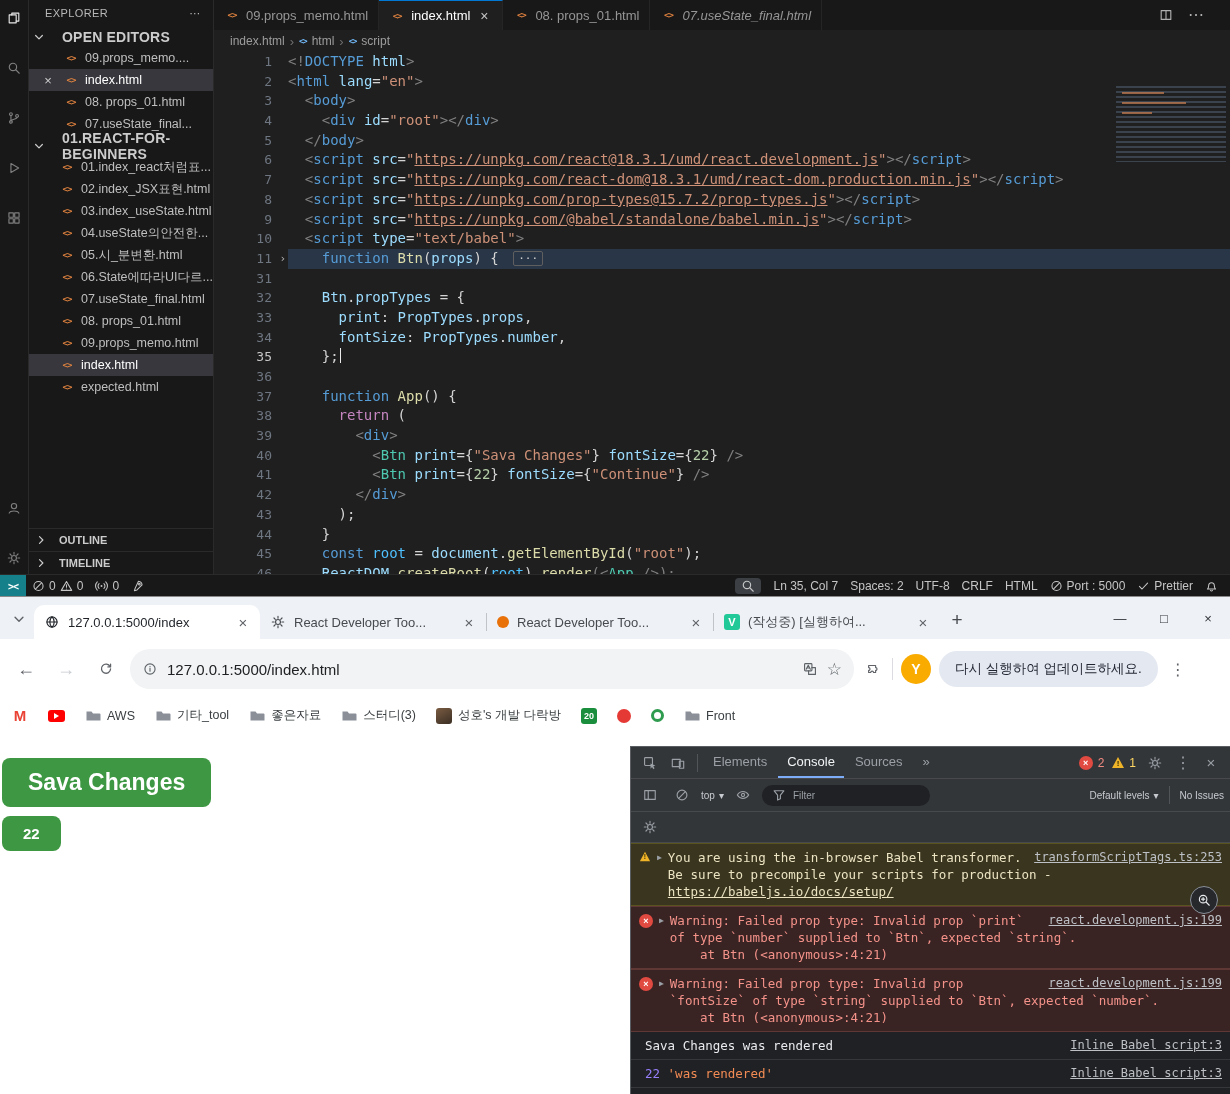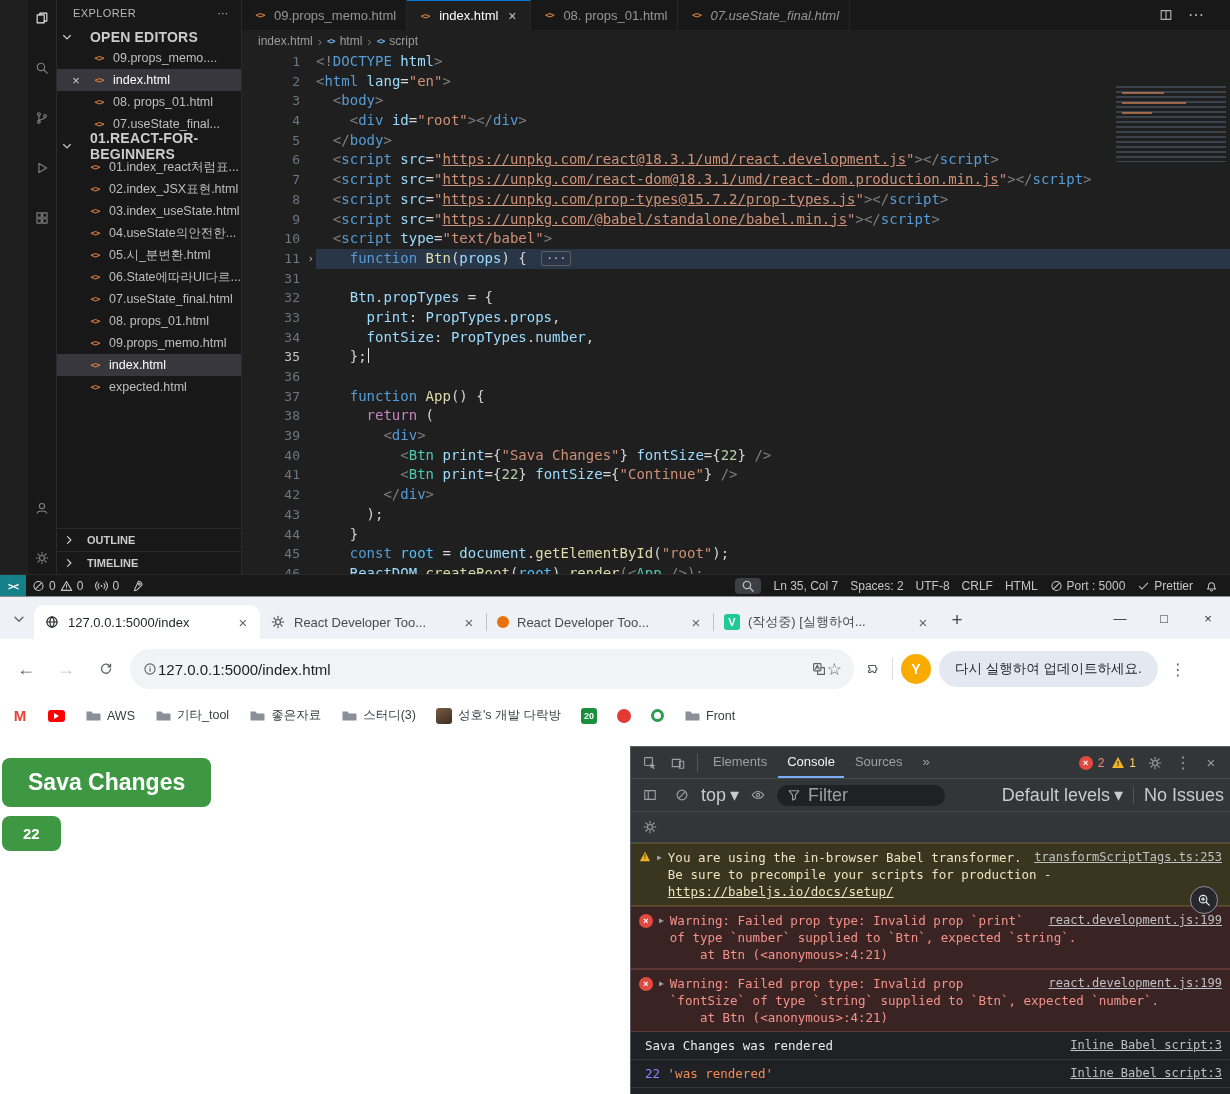--- a/index.html
+++ b/index.html
@@ -2,21 +2,21 @@
 <html><head>
 <meta charset="utf-8">
 <style>
   html,body{margin:0;padding:0;background:#000;}
   #app{position:relative;width:1230px;height:1094px;overflow:hidden;font-family:"Liberation Sans",sans-serif;-webkit-font-smoothing:antialiased;}
   .ic{display:inline-flex;align-items:center;justify-content:center;width:16px;height:16px;flex:none;line-height:1;}
   .ic svg{display:block;}
 
   
   #vscode{position:absolute;left:0;top:0;width:1230px;height:597px;background:#1f1f1f;display:flex;flex-direction:column;}
-  #vs-body{display:flex;flex:1;min-height:0;margin-left:28px;}
+  #vs-body{display:flex;flex:1;min-height:0;}
   #activitybar{width:28px;background:#181818;border-right:1px solid #2a2a2a;display:flex;flex-direction:column;align-items:center;padding:6px 0 4px;gap:26px;color:#7f7f7f;}
   .ab-item{width:24px;height:24px;display:flex;align-items:center;justify-content:center;}
   .ab-item.active{color:#e7e7e7;}
   .ab-spacer{flex:1;}
   #sidebar{width:184px;background:#181818;border-right:1px solid #2a2a2a;color:#bfbfbf;display:flex;flex-direction:column;overflow:hidden;}
   .sb-title{height:26px;display:flex;align-items:center;justify-content:space-between;padding:0 10px 0 16px;font-size:11px;color:#b8b8b8;letter-spacing:.4px;}
   .sb-sec{height:21px;display:flex;align-items:center;gap:17px;font-size:14px;font-weight:700;color:#cccccc;padding-left:4px;letter-spacing:.2px;cursor:pointer;}
   .sb-item{position:relative;height:22px;display:flex;align-items:center;gap:6px;padding-left:34px;font-size:12.5px;color:#bfbfbf;cursor:pointer;white-space:nowrap;}
   .sb-item .closebox{width:14px;height:14px;display:flex;align-items:center;justify-content:center;color:#cccccc;font-size:13px;position:absolute;left:12px;}
   .sb-item.tree{padding-left:30px;}
@@ -66,21 +66,21 @@
   .ctab.active{background:#fff;color:#1f2328;}
   .ctab .title{flex:1;white-space:nowrap;overflow:hidden;}
   .ctab .tclose{color:#5f6368;font-size:15px;width:18px;height:18px;display:flex;align-items:center;justify-content:center;border-radius:50%;}
   .tabdiv{width:1px;height:18px;background:#c0c4ca;margin-bottom:8px;}
   .newtab{width:26px;height:26px;margin:0 4px 6px;display:flex;align-items:center;justify-content:center;color:#474b50;font-size:19px;cursor:pointer;}
   .wincontrols{margin-left:auto;display:flex;height:100%;}
   .winbtn{width:44px;height:100%;display:flex;align-items:center;justify-content:center;color:#30343a;font-size:13px;cursor:pointer;}
   #omnibar{height:60px;display:flex;align-items:center;padding:0 10px;gap:8px;background:#fff;}
   .nav-ic{width:32px;height:32px;display:flex;align-items:center;justify-content:center;color:#5f6368;cursor:pointer;font-size:18px;}
   .nav-ic.disabled{color:#c9ccd1;}
-  #addresspill{flex:1;max-width:700px;height:40px;background:#f1f3f4;border-radius:20px;display:flex;align-items:center;padding:0 12px;}
+  #addresspill{flex:1;max-width:700px;height:40px;background:#f1f3f4;border-radius:20px;display:flex;align-items:center;gap:9px;padding:0 12px;}
   #urltext{flex:1;font-size:15px;color:#202124;white-space:nowrap;overflow:hidden;}
   .pill-ic{color:#5f6368;cursor:pointer;}
   .om-div{width:1px;height:22px;background:#dadce0;}
   #avatar{width:30px;height:30px;border-radius:50%;background:#f9ab00;color:#fff;font-weight:700;font-size:14px;display:flex;align-items:center;justify-content:center;cursor:pointer;}
   #updatechip{height:36px;border-radius:18px;background:#e4e8f1;color:#1f2430;font-size:13.5px;display:flex;align-items:center;padding:0 16px;white-space:nowrap;cursor:pointer;}
   #bookmarks{height:33px;display:flex;align-items:center;gap:20px;padding:0 12px;background:#fff;font-size:12.5px;color:#3c4043;}
   .bm{display:flex;align-items:center;gap:6px;cursor:pointer;white-space:nowrap;}
   .fav-velog{width:16px;height:16px;border-radius:3px;background:#20c997;color:#fff;font:700 11px "Liberation Sans",sans-serif;display:flex;align-items:center;justify-content:center;}
   .fav-orange{width:12px;height:12px;border-radius:50%;background:#e8710a;}
   .gmail{color:#ea4335;font:700 15px "Liberation Sans",sans-serif;}
@@ -98,21 +98,21 @@
   
   #devtools{position:absolute;right:0;top:14px;width:600px;height:348px;background:#202124;border-left:1px solid #5a5d61;border-top:1px solid #5a5d61;display:flex;flex-direction:column;color:#e8eaed;box-sizing:border-box;}
   #dt-tabs{height:31px;background:#333639;display:flex;align-items:center;gap:2px;padding:0 6px;border-bottom:1px solid #47494d;flex:none;}
   .dt-ic{width:26px;height:26px;display:flex;align-items:center;justify-content:center;color:#9aa0a6;cursor:pointer;}
   .dt-sep{width:1px;height:18px;background:#515458;margin:0 4px;}
   .dt-tab{height:100%;display:flex;align-items:center;padding:0 9px;font-size:13px;color:#9aa0a6;border-bottom:2px solid transparent;box-sizing:border-box;cursor:pointer;}
   .dt-tab.active{color:#f1f3f4;border-bottom-color:#7cacf8;}
   .dt-flex{flex:1;}
   .cnt-err{color:#f28b82;font-size:12px;margin:0 6px 0 3px;}
   .cnt-warn{color:#fdd663;font-size:12px;margin:0 4px 0 3px;}
-  #dt-toolbar{height:32px;background:#333639;display:flex;align-items:center;gap:6px;padding:0 6px;border-bottom:1px solid #47494d;flex:none;font-size:18px;color:#c7cbd0;}
+  #dt-toolbar{height:32px;background:#333639;display:flex;align-items:center;gap:6px;padding:0 6px;border-bottom:1px solid #47494d;flex:none;font-size:10px;color:#c7cbd0;}
   .dt-drop{display:flex;align-items:center;gap:4px;color:#c7cbd0;cursor:pointer;white-space:nowrap;}
   #filterpill{width:150px;height:21px;background:#202124;border-radius:11px;display:flex;align-items:center;gap:6px;padding:0 9px;color:#9aa0a6;cursor:text;}
   #dt-row2{height:30px;background:#333639;display:flex;align-items:center;padding:0 6px;border-bottom:1px solid #47494d;flex:none;}
   #dt-console{flex:1;position:relative;overflow:hidden;font-family:"DejaVu Sans Mono",monospace;font-size:12.5px;background:#202124;}
   .msg{display:flex;align-items:flex-start;gap:6px;padding:5px 8px;border-bottom:1px solid #35373b;}
   .msg .mi{flex:none;margin-top:2px;}
   .msg .arrow{flex:none;color:#9aa0a6;font-size:8px;margin-top:4px;cursor:pointer;}
   .msg .mtext{flex:1;line-height:17px;white-space:pre-wrap;word-break:break-word;}
   .msrc{float:right;margin-left:10px;color:#bdc1c6;text-decoration:underline;white-space:nowrap;cursor:pointer;font-size:12px;}
   .msg.warn{background:#3a351f;border-top:1px solid #59531f;border-bottom:1px solid #59531f;color:#ebe3c2;}

